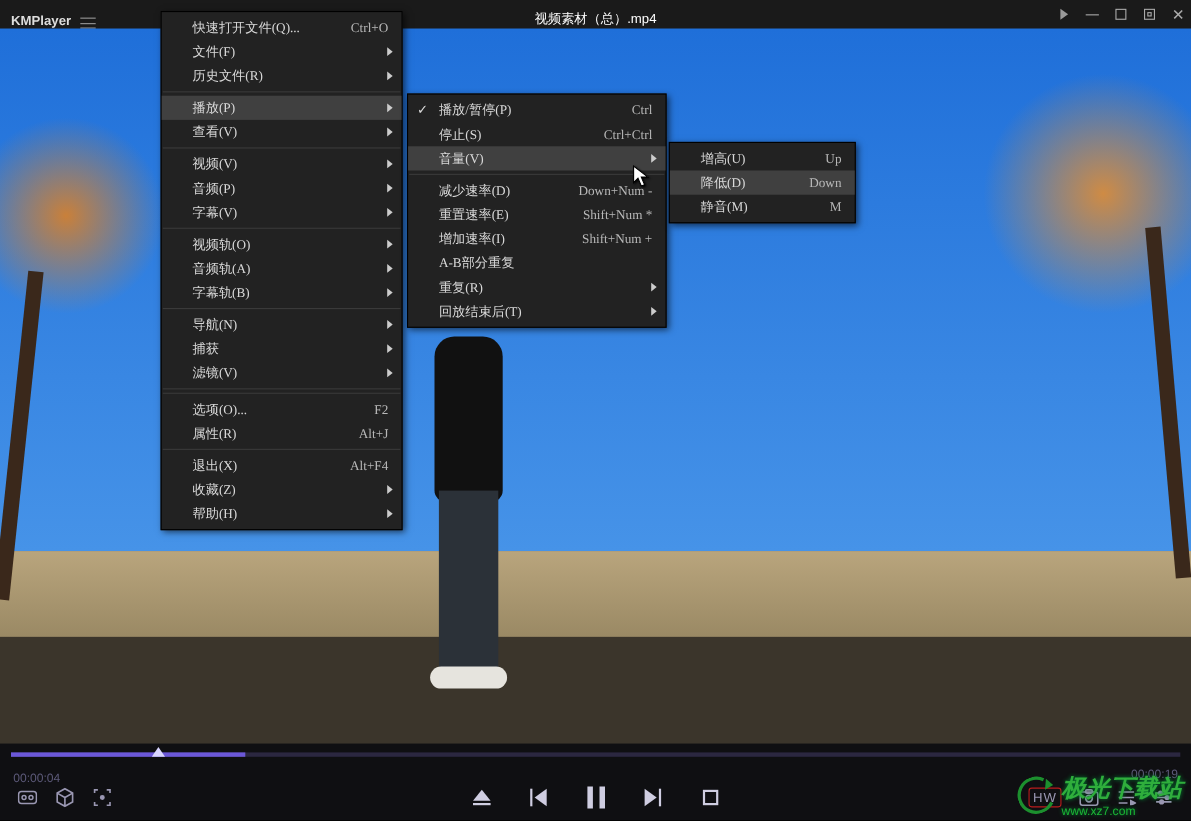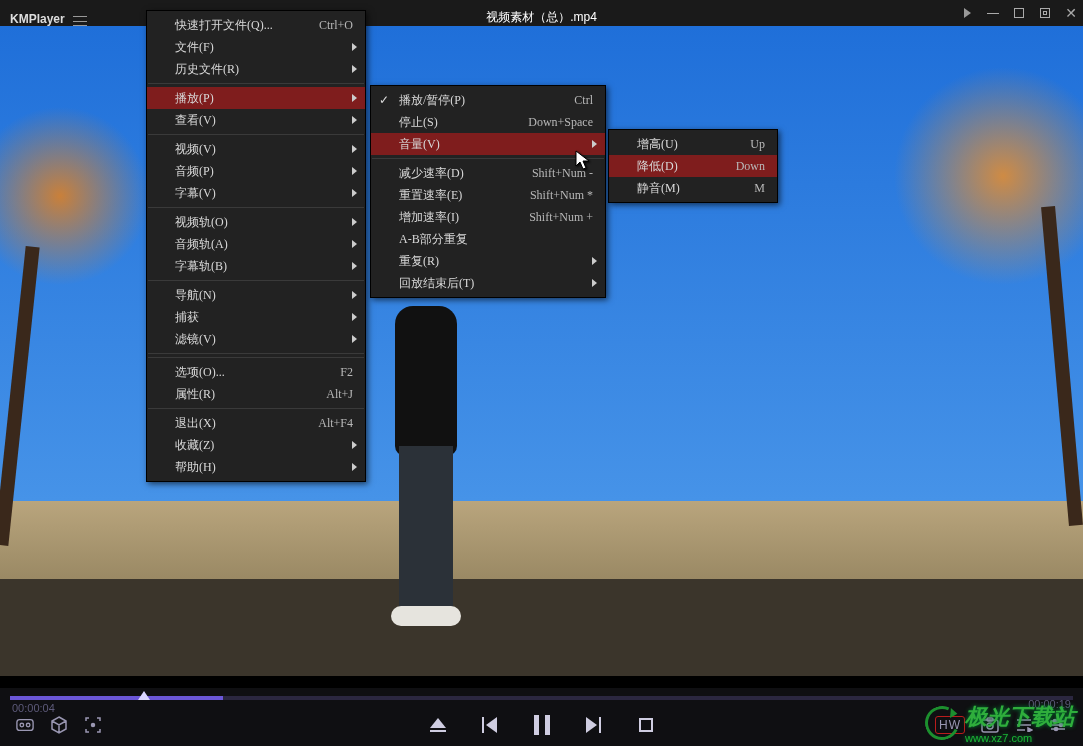--- a/index.html
+++ b/index.html
@@ -55,21 +55,21 @@
   .tree.left{left:-10px;top:60px;}
   .tree.right{right:-10px;top:40px;}
   .tree.left .trunk{left:20px;bottom:0;width:14px;height:300px;background:#3a281b;position:absolute;transform:rotate(6deg);}
   .tree.right .trunk{right:24px;bottom:0;width:14px;height:320px;background:#3a281b;position:absolute;transform:rotate(-5deg);}
   .leaves{position:absolute;border-radius:50%;}
   .tree.left .l1{left:-20px;top:20px;width:180px;height:180px;background:radial-gradient(circle,#c9803a 0%,transparent 70%);}  
   .tree.right .l1{right:-20px;top:0;width:220px;height:220px;background:radial-gradient(circle,#cf8b44 0%,transparent 70%);}  
 
   
   .controls {
-    position:absolute; left:0; right:0; bottom:0; height:58px; background:#0f0f12;
+    position:absolute; left:0; right:0; bottom:0; height:70px; background:#0f0f12;
   }
   .progress-track{
     position:absolute; top:8px; left:10px; right:10px; height:4px; background:#2b2740;
   }
   .progress-fill{position:absolute;top:0;left:0;height:100%;width:20%;background:#6b57d8;}
   .progress-knob{position:absolute;top:-5px;left:12%;width:0;height:0;border-left:6px solid transparent;border-right:6px solid transparent;border-bottom:9px solid #d9d5ff;}
   .time-left{position:absolute;left:12px;bottom:32px;color:#5d5a7a;font-size:11px;}
   .time-right{position:absolute;right:12px;bottom:36px;color:#5d5a7a;font-size:11px;}
   .ctl-row{
     position:absolute; left:0; right:0; bottom:4px; height:34px; display:flex; align-items:center;
@@ -102,21 +102,21 @@
     font-family:Liberation Serif, serif;
   }
   .ctx-menu .item{
     height:22px; display:flex; align-items:center;
     padding:0 12px 0 28px; position:relative; cursor:default;
     color:#d9d9d9;
   }
   .ctx-menu .item .shortcut{margin-left:auto;color:#b8b8b8;padding-left:24px;}
   .ctx-menu .item .sub{position:absolute;right:8px;width:0;height:0;border-top:4px solid transparent;border-bottom:4px solid transparent;border-left:5px solid #ccc;}
   .ctx-menu .sep{height:1px;background:#3a3a3a;margin:3px 1px;}
-  .ctx-menu .item.highlight{background:#7f1d1d;align-items:center;}
+  .ctx-menu .item.highlight{background:#404040;align-items:center;}
   .ctx-menu .check{position:absolute;left:8px;}
   .menu1{top:10px;left:146px;}
   .menu2{top:85px;left:370px;width:236px;min-width:236px;}
   .menu3{top:129px;left:608px;width:170px;min-width:170px;}
   .item.small{font-size:12px;}
 
   .cursor{
     position:absolute; top:150px; left:575px; width:16px; height:22px; z-index:50;
   }
   .cursor svg{filter:drop-shadow(1px 1px 1px #000);}
@@ -360,30 +360,30 @@
   </div>
 
 <div class="ctx-menu menu2" id="menu2">
     <div class="item small">
       <span class="check">✓</span>
       <span>播放/暂停(P)</span>
       <span class="shortcut">Ctrl</span>
     </div>
     <div class="item small">
       <span>停止(S)</span>
-      <span class="shortcut">Down+Space</span>
+      <span class="shortcut">Ctrl+Ctrl</span>
     </div>
     <div class="item small highlight">
       <span>音量(V)</span>
       <span class="sub"></span>
     </div>
     <div class="sep"></div>
     <div class="item small">
       <span>减少速率(D)</span>
-      <span class="shortcut">Shift+Num -</span>
+      <span class="shortcut">Down+Num -</span>
     </div>
     <div class="item small">
       <span>重置速率(E)</span>
       <span class="shortcut">Shift+Num *</span>
     </div>
     <div class="item small">
       <span>增加速率(I)</span>
       <span class="shortcut">Shift+Num +</span>
     </div>
     <div class="item small">

